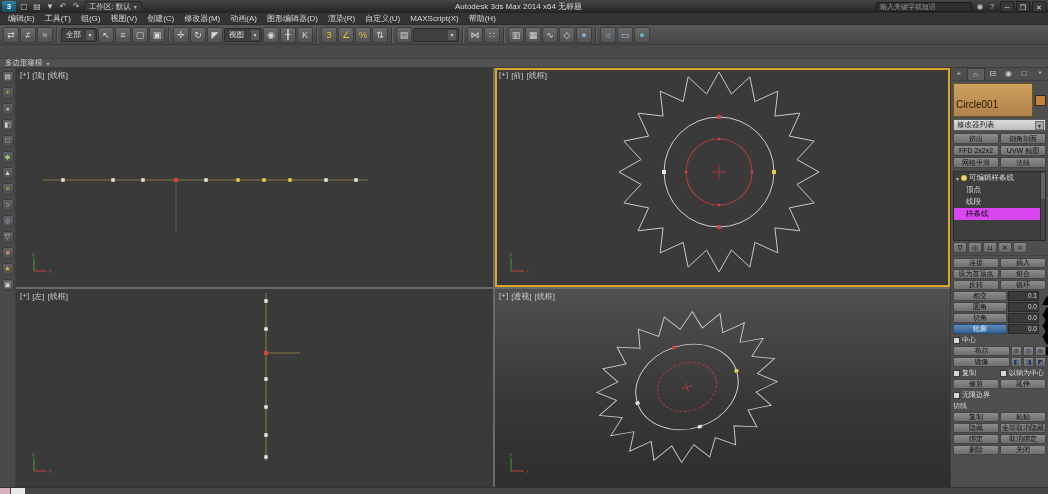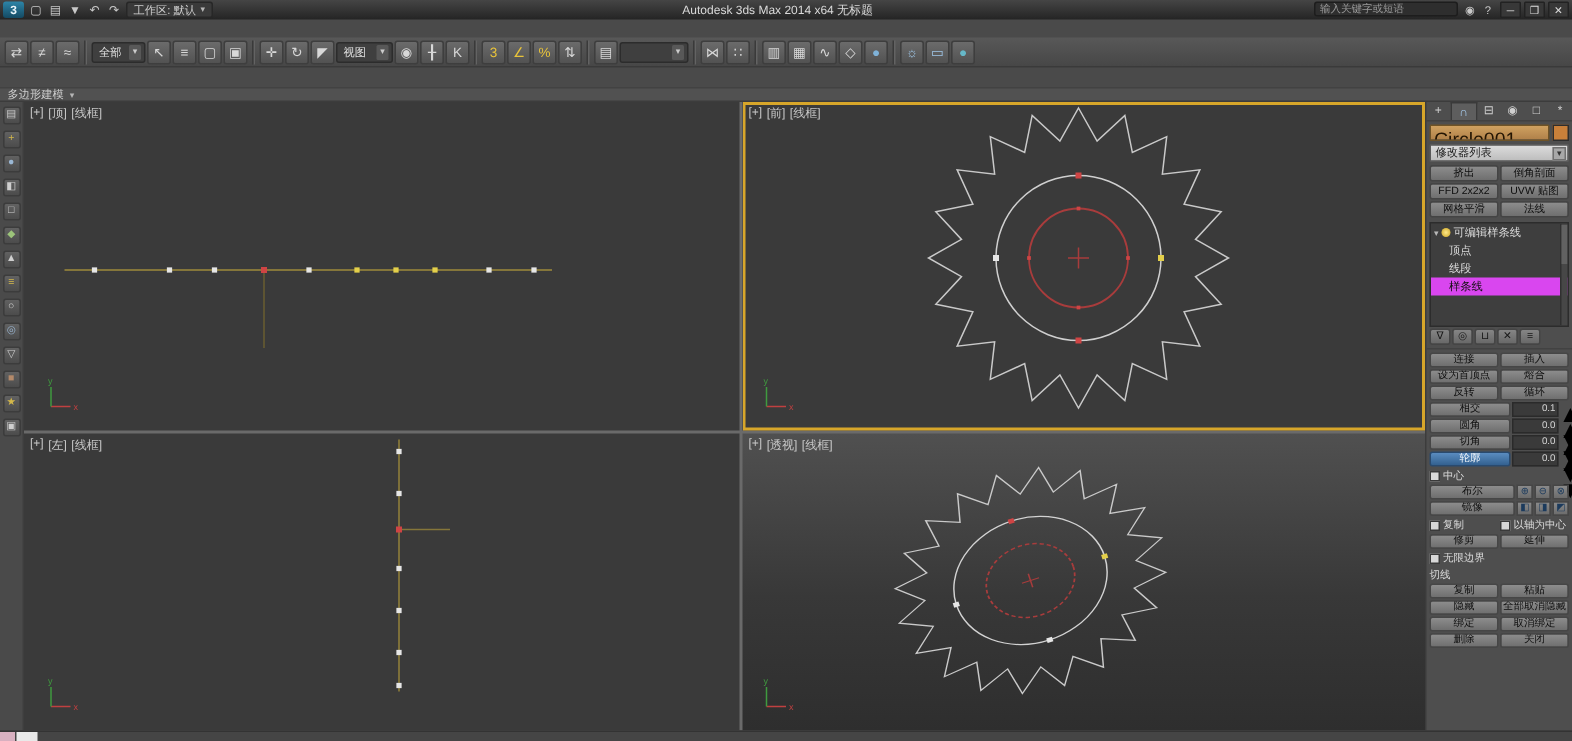--- a/index.html
+++ b/index.html
@@ -4,21 +4,21 @@
 <style>
 *{margin:0;padding:0;box-sizing:border-box}
 html,body{width:1048px;height:494px;overflow:hidden;background:#4a4a4a;font-family:"Liberation Sans","DejaVu Sans",sans-serif}
 .app{position:absolute;left:0;top:0;width:1048px;height:494px;background:#4a4a4a}
 
 .titlebar{position:absolute;left:0;top:0;right:0;height:13px;background:linear-gradient(#454545,#242424);display:flex;align-items:center;gap:2px;padding:0 2px;color:#cfcfcf;z-index:5}
 .applogo{width:14px;height:11px;background:linear-gradient(#2d85a8,#144a63);border-radius:2px;color:#eaf6fb;font-size:8px;line-height:11px;text-align:center;font-weight:bold;flex:0 0 auto}
 .qabtn{width:12px;height:11px;text-align:center;line-height:11px;font-size:8px;color:#c9c9c9;flex:0 0 auto}
 .wsdrop{height:11px;padding:0 4px;background:#3a3a3a;border:1px solid #272727;border-radius:2px;font-size:7.5px;color:#cfcfcf;display:flex;align-items:center;gap:3px;flex:0 0 auto;white-space:nowrap}
 .titletext{position:absolute;left:200px;right:211px;text-align:center;font-size:8px;color:#dadada;pointer-events:none;white-space:nowrap;overflow:hidden}
-.tbright{margin-left:auto;display:flex;align-items:flex-start;gap:2px;z-index:2}
+.tbright{margin-left:auto;display:flex;align-items:center;gap:2px;z-index:2}
 .searchbox{width:96px;height:10px;background:#2e2e2e;border:1px solid #1d1d1d;border-radius:2px;color:#bbb;font-size:7px;padding:0 3px;outline:none}
 .searchbox::placeholder{color:#9a9a9a}
 .tricon{width:12px;height:11px;text-align:center;line-height:11px;font-size:7.5px;color:#c9c9c9}
 .winbtn{width:14px;height:11px;line-height:11px;text-align:center;font-size:7px;color:#ddd;background:#383838;border:1px solid #222;border-radius:1px}
 
 .menubar{position:absolute;left:0;top:13px;right:0;height:12px;background:#343434;border-bottom:1px solid #2a2a2a;display:flex;align-items:center;padding-left:3px;z-index:5}
 .menuitem{font-size:8px;color:#d6d6d6;padding:0 5px;line-height:12px;white-space:nowrap}
 
 .toolbar{position:absolute;left:0;top:25px;right:0;height:20px;background:linear-gradient(#585858,#474747);border-bottom:1px solid #3a3a3a;display:flex;align-items:center;gap:1px;padding:0 3px;z-index:5}
 .tbicon{width:16px;height:16px;flex:0 0 auto;background:linear-gradient(#6b6b6b,#525252);border:1px solid #3e3e3e;border-radius:2px;color:#d8d8d8;font-size:9px;line-height:14px;text-align:center;overflow:hidden}
@@ -41,21 +41,21 @@
 .vp.persp{background:linear-gradient(#505050,#383838 55%,#2e2e2e)}
 .vp.active{box-shadow:inset 0 0 0 2px #d7a62a}
 .vplabel{position:absolute;left:4px;top:2px;display:flex;gap:3px;font-size:8px;color:#c8c8c8;z-index:3;white-space:nowrap}
 .vp svg{position:absolute;left:0;top:0;width:100%;height:100%}
 
 .cmdpanel{width:98px;background:#4e4e4e;border-left:1px solid #3c3c3c;display:flex;flex-direction:column;flex:0 0 auto}
 .cp-tabs{height:13px;display:flex;border-bottom:1px solid #414141}
 .cp-tab{flex:1;text-align:center;line-height:12px;font-size:8px;color:#cfcfcf}
 .cp-tab.active{background:#5e5e5e;color:#a8cdf0;border:1px solid #3a3a3a;border-bottom:none}
 .cp-name{display:flex;gap:2px;align-items:center;padding:2px 2px 1px}
-.cp-namefield{flex:1;height:11px;background:linear-gradient(#cfa160,#b0814a);border:1px solid #6e5327;border-radius:1px;color:#231503;font-size:13px;line-height:9px;padding:4px 2px;overflow:hidden;white-space:nowrap}
+.cp-namefield{flex:1;height:11px;background:linear-gradient(#cfa160,#b0814a);border:1px solid #6e5327;border-radius:1px;color:#231503;font-size:10px;line-height:9px;padding:16px 2px;overflow:hidden;white-space:nowrap}
 .cp-swatch{width:11px;height:11px;background:#c9803a;border:1px solid #2e2e2e;flex:0 0 auto}
 .cp-modlist{margin:1px 2px;height:12px;background:linear-gradient(#dcdcdc,#bdbdbd);border:1px solid #5a5a5a;border-radius:1px;display:flex;align-items:center;justify-content:space-between;padding:0 1px 0 3px;color:#1c1c1c;font-size:7.5px}
 .cp-modlist .arr{width:9px;height:9px;background:#a8a8a8;border:1px solid #707070;font-size:6px;line-height:8px;text-align:center;color:#333}
 .cp-sets{display:grid;grid-template-columns:1fr 1fr;gap:1px;padding:1px 2px}
 .cp-setbtn{height:11px;background:linear-gradient(#8d8d8d,#6f6f6f);border:1px solid #444;border-radius:2px;color:#0d0d0d;font-size:7px;line-height:9px;text-align:center;overflow:hidden;white-space:nowrap}
 .cp-stack{margin:2px 2px 1px;height:70px;background:#3e3e3e;border:1px solid #2c2c2c;position:relative;overflow:hidden}
 .stack-row{height:12px;display:flex;align-items:center;gap:2px;padding:0 2px;color:#d9d9d9;font-size:7.5px;white-space:nowrap;overflow:hidden}
 .stack-row.sel{background:#d946ef;color:#101010}
 .stack-row.sub{padding-left:12px}
 .bulb{width:6px;height:6px;border-radius:50%;background:radial-gradient(#ffe98a,#caa21f);flex:0 0 auto}
@@ -106,20 +106,34 @@
       <div style="display:flex" id="trIcons">
           <div class="tricon">◉</div>
           <div class="tricon">?</div>
         </div>
       <div class="winbtn">─</div>
       <div class="winbtn">❐</div>
       <div class="winbtn">✕</div>
     </div>
   </div>
 
+  <div class="menubar" id="menubar">
+      <div class="menuitem">编辑(E)</div>
+      <div class="menuitem">工具(T)</div>
+      <div class="menuitem">组(G)</div>
+      <div class="menuitem">视图(V)</div>
+      <div class="menuitem">创建(C)</div>
+      <div class="menuitem">修改器(M)</div>
+      <div class="menuitem">动画(A)</div>
+      <div class="menuitem">图形编辑器(D)</div>
+      <div class="menuitem">渲染(R)</div>
+      <div class="menuitem">自定义(U)</div>
+      <div class="menuitem">MAXScript(X)</div>
+      <div class="menuitem">帮助(H)</div>
+    </div>
 
   <div class="toolbar" id="toolbar">
       <div class="tbicon">⇄</div>
       <div class="tbicon">≠</div>
       <div class="tbicon">≈</div>
       <div class="tbsep"></div>
       <div class="tbdrop" style="width: 36px; align-items: center;">
         <div style="overflow: hidden;">全部</div>
         <div class="arr">▾</div>
       </div>

